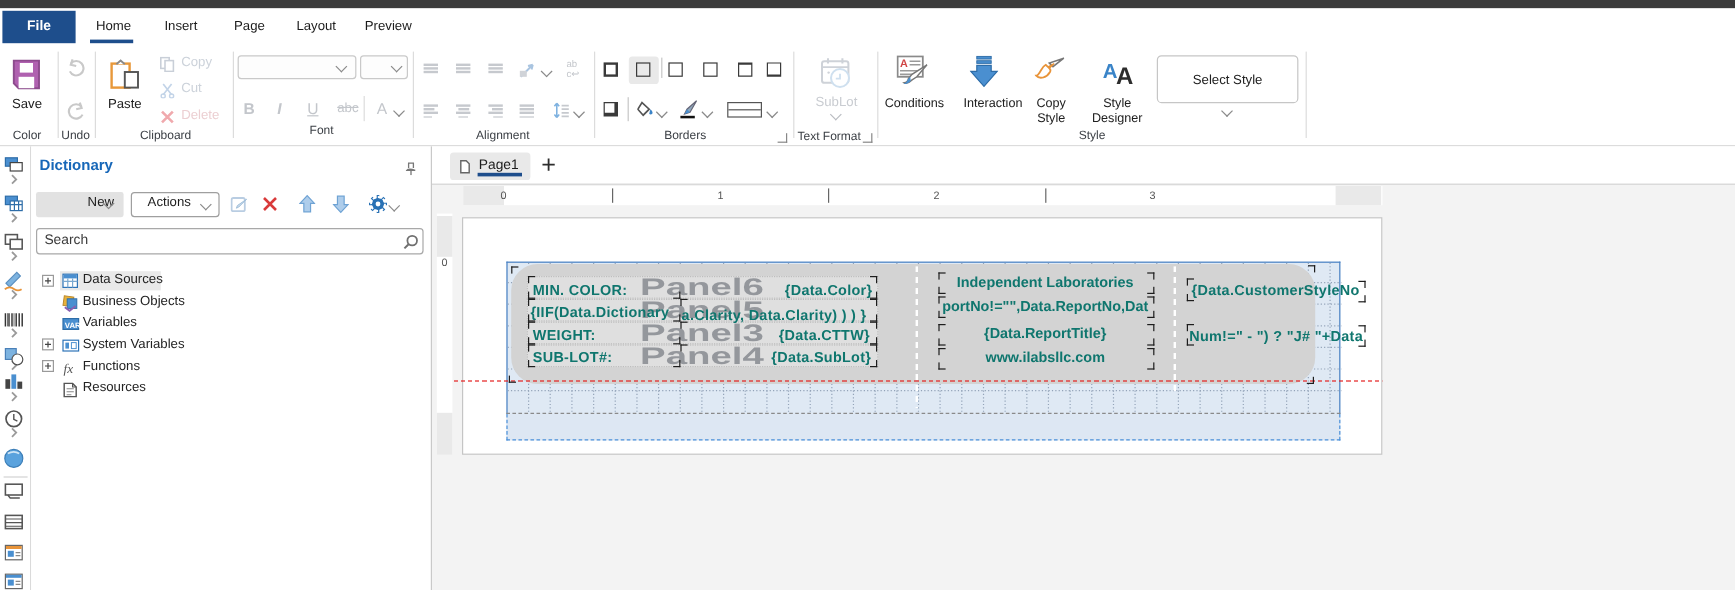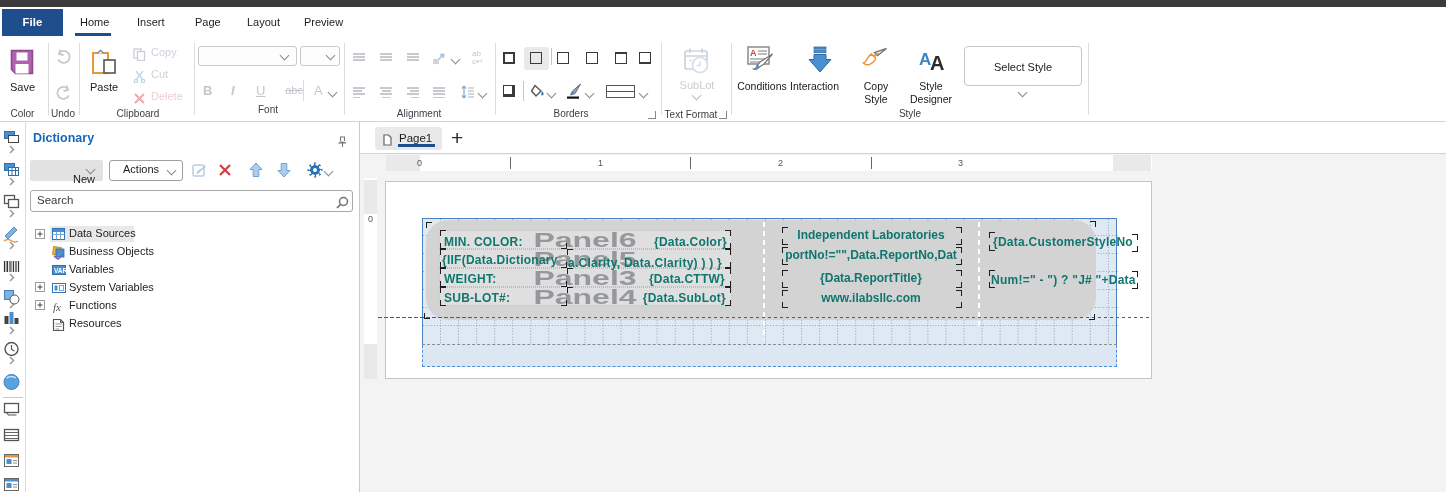--- a/index.html
+++ b/index.html
@@ -94,21 +94,21 @@
   <div class="abs glabel" style="left:100px;top:108px;width:76px;">Clipboard</div>
   <div class="abs sep" style="left:194px;top:43px;height:72px;"></div>
 
   <div class="abs" style="left:198px;top:46px;width:99px;height:20px;border:1px solid #c9c9c9;border-radius:3px;background:#fdfdfd;"></div>
   <div class="abs chev" style="left:281px;top:52px;"></div>
   <div class="abs" style="left:300px;top:46px;width:40px;height:20px;border:1px solid #c9c9c9;border-radius:3px;background:#fdfdfd;"></div>
   <div class="abs chev" style="left:327px;top:52px;"></div>
   <div class="abs" style="left:203px;top:83px;width:16px;font-size:13px;font-weight:bold;color:#c3c6cb;">B</div>
   <div class="abs" style="left:231px;top:83px;width:16px;font-size:13px;font-style:italic;font-weight:bold;color:#c3c6cb;">I</div>
   <div class="abs" style="left:256px;top:83px;width:16px;font-size:13px;text-decoration:underline;color:#c3c6cb;">U</div>
-  <div class="abs" style="left:281px;top:84px;width:22px;font-size:11px;text-decoration:line-through;color:#c3c6cb;text-align:right;">abc</div>
+  <div class="abs" style="left:281px;top:84px;width:22px;font-size:11px;text-decoration:line-through;color:#c3c6cb;">abc</div>
   <div class="abs sep" style="left:303px;top:80px;height:21px;"></div>
   <div class="abs" style="left:314px;top:83px;width:16px;font-size:13px;color:#c3c6cb;">A</div>
   <div class="abs chev" style="left:329px;top:89px;"></div>
   <div class="abs glabel" style="left:230px;top:104px;width:76px;">Font</div>
   <div class="abs sep" style="left:344px;top:43px;height:72px;"></div>
 
   <div class="abs icolines" style="left:353px;top:53px;width:12px;">
       <div style="width:12px"></div>
       <div style="width:12px"></div>
       <div style="width:12px"></div>
@@ -220,21 +220,21 @@
       <path d="M25.5 8 L17 18 l-4.5 3 q-3.5 3.5 -6 2 q3 -0.5 3.5 -3.5 l3 -3.5 z" fill="#fff" stroke="#777" stroke-width="1.2"></path>
       <path d="M12 21.5 q-3.5 3.5 -6 2 q3 -0.5 3.5 -3.5 l2 -2 z" fill="#4a90d0"></path>
     </svg></div>
   <div class="abs" style="left:731px;top:80px;width:62px;font-size:10.5px;color:#202020;text-align:center;">Conditions</div>
   <div class="abs" id="ic-inter" style="left:808px;top:46px;width:24px;height:27px;">
     <svg width="24" height="27" viewBox="0 0 24 27">
       <rect x="6" y="1" width="12" height="2.2" fill="#4a8fd0" stroke="#2e6da8" stroke-width="0.8"></rect>
       <rect x="6" y="4.6" width="12" height="2.2" fill="#4a8fd0" stroke="#2e6da8" stroke-width="0.8"></rect>
       <path d="M6 8.5 h12 v5 h5 L12 26 L1 13.5 h5 z" fill="#4a8fd0" stroke="#2e6da8" stroke-width="1"></path>
     </svg></div>
-  <div class="abs" style="left:790px;top:80px;width:62px;font-size:10.5px;color:#202020;text-align:left;">Interaction</div>
+  <div class="abs" style="left:790px;top:80px;width:62px;font-size:10.5px;color:#202020;text-align:right;">Interaction</div>
   <div class="abs" id="ic-copystyle" style="left:862px;top:46px;width:26px;height:27px;">
     <svg width="26" height="27" viewBox="0 0 26 27">
       <path d="M24.5 2.5 l-9 7 l-3 -3 z" fill="#fff" stroke="#777" stroke-width="1.4"></path>
       <path d="M16.5 7 l-4 4 l-2.5 -0.5 z" fill="#e8943a" stroke="#e8943a" stroke-width="1"></path>
       <path d="M12.5 11 l-3 -3 q-2 1 -4 4.5 q-2.5 4.5 -4 4.5 q2 2.5 6 1.5 q3.5 -1 5.5 -4.5 q1 -2 -0.5 -3z" fill="#fff" stroke="#e8943a" stroke-width="1.5"></path>
     </svg></div>
   <div class="abs" style="left:845px;top:80px;width:62px;font-size:10.5px;color:#202020;text-align:center;line-height:13px;">Copy<br>Style</div>
   <div class="abs" id="ic-styledesigner" style="left:919px;top:48px;width:27px;height:24px;">
     <svg width="27" height="24" viewBox="0 0 27 24">
       <text x="0" y="17" font-size="17" font-weight="bold" fill="#3a84c8" font-family="Liberation Sans">A</text>
@@ -315,21 +315,21 @@
 
   <div class="abs" style="left:26px;top:122px;width:334px;height:370px;background:#fff;border-right:1px solid #c9c9c9;"></div>
   <div class="abs" style="left:33px;top:131px;font-size:12.5px;font-weight:bold;color:#1767b8;">Dictionary</div>
   <div class="abs" id="ic-pin" style="left:338px;top:133px;width:9px;height:11px;">
     <svg width="9" height="11">
         <path d="M4.5 7 v4 M2 1 h5 M2.5 1 v4 M6.5 1 v4 M1 7 q1.5 -2 7 0 z" stroke="#777" stroke-width="1.1" fill="none"></path>
       </svg></div>
 
   <div class="abs" style="left:30px;top:160px;width:73px;height:21px;background:#e2e2e2;border-radius:2px;
       font-size:11px;color:#1c1c1c;">
-      <span style="position:absolute;left:26px;top:13px;padding-left:17px;">New</span>
+      <span style="position:absolute;left:26px;top:3px;padding-left:17px;">New</span>
       <span class="chev" style="position:absolute;left:57px;top:6px;"></span>
     </div>
   <div class="abs" style="left:109px;top:160px;width:74px;height:21px;background:#fff;border:1px solid #9f9f9f;border-radius:3px;
       font-size:11px;color:#1c1c1c;">
       <span style="position:absolute;left:13px;top:2px;">Actions</span>
       <span class="chev" style="position:absolute;left:58px;top:6px;"></span>
     </div>
   <div class="abs" id="ic-edit" style="left:192px;top:163px;width:15px;height:15px;">
     <svg width="15" height="15">
         <rect x="1" y="2" width="11" height="11" rx="1.5" fill="#fff" stroke="#b9cde2" stroke-width="1.5"></rect>

